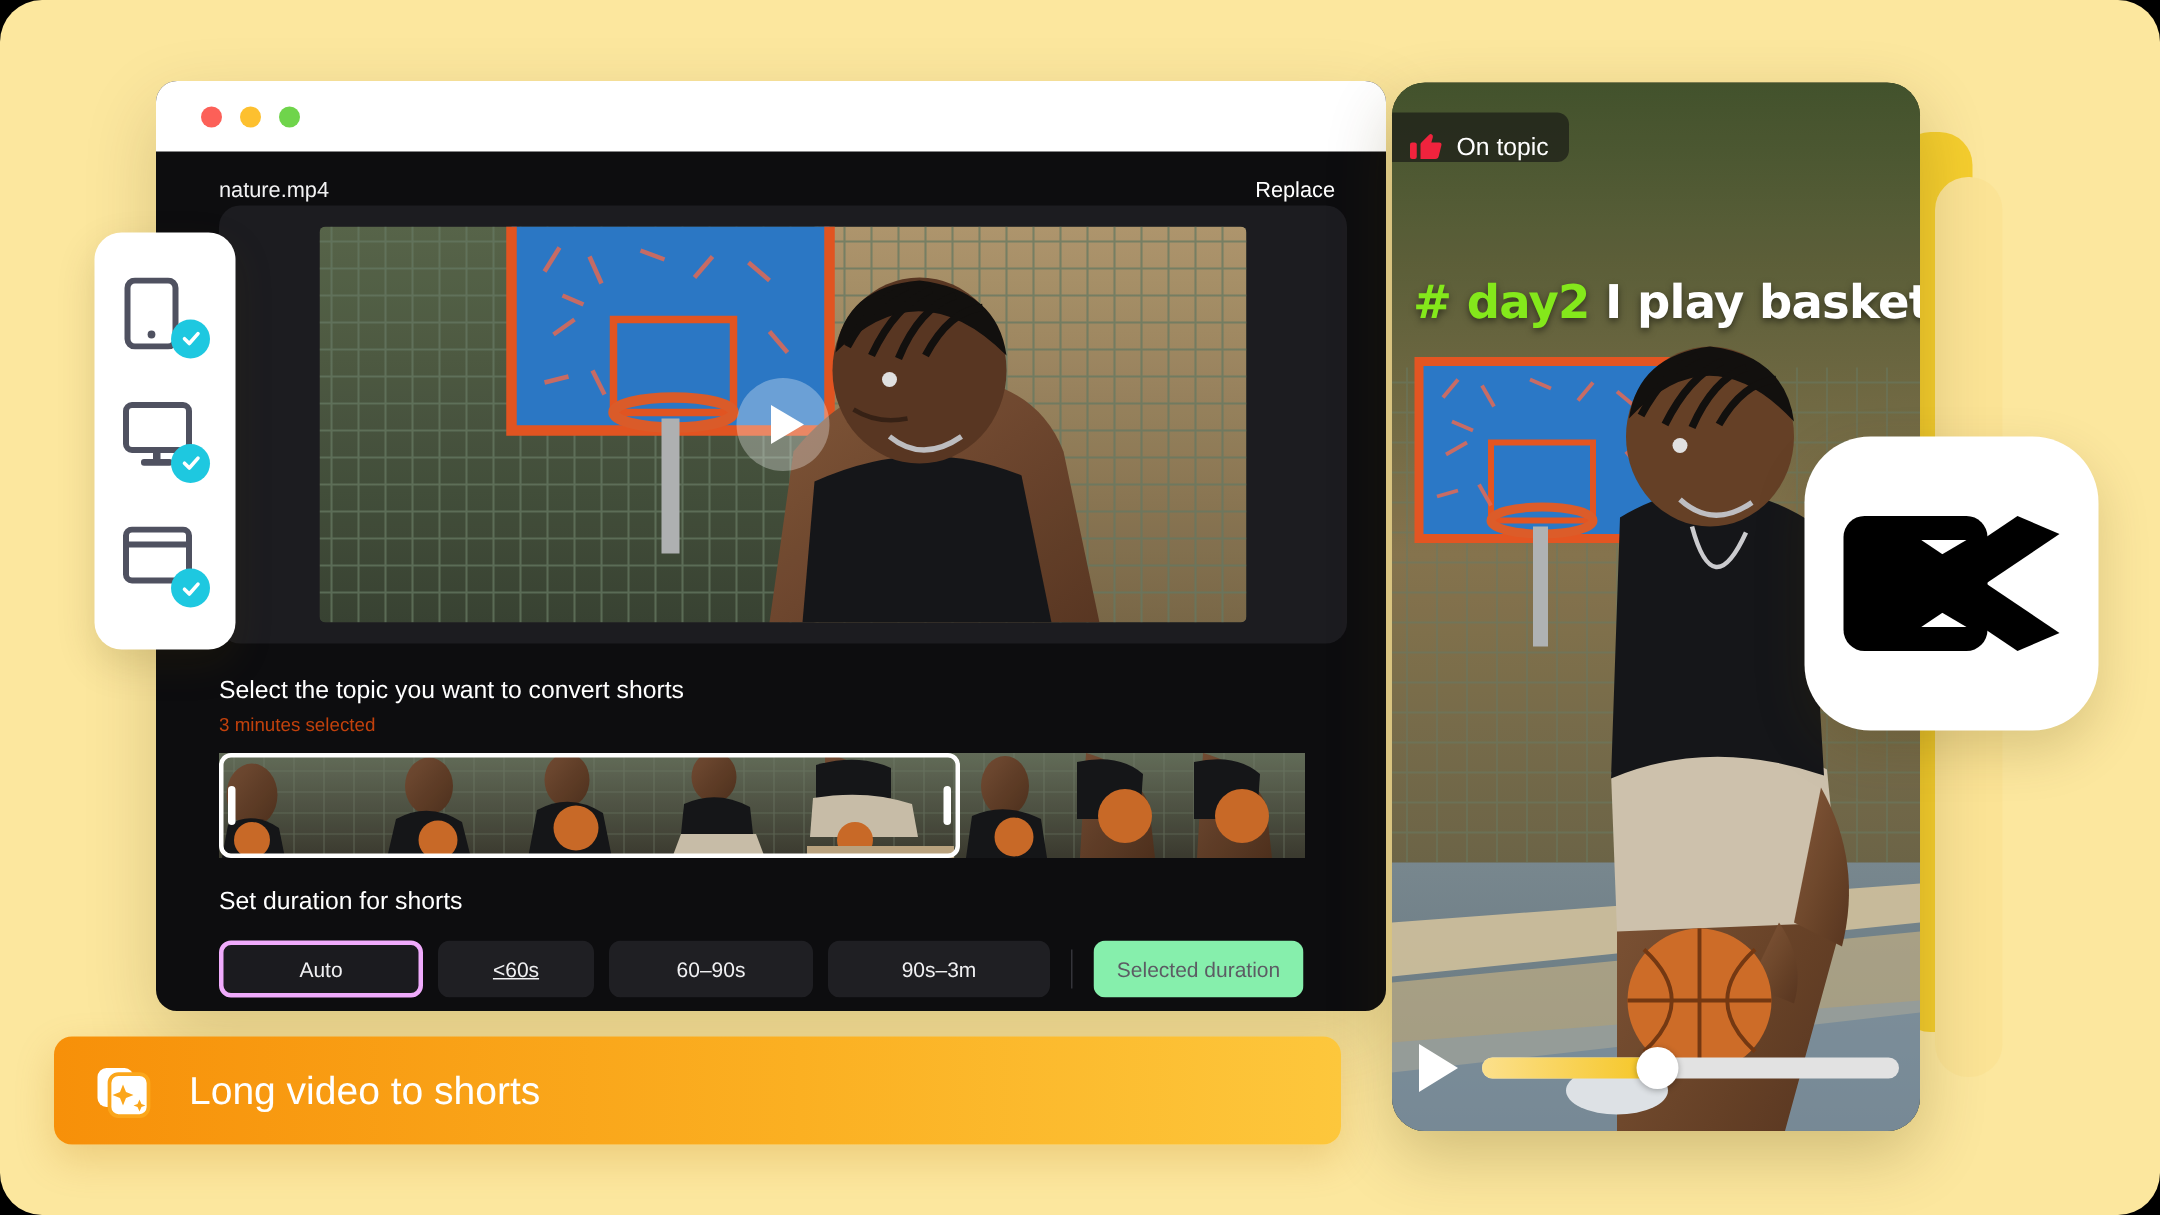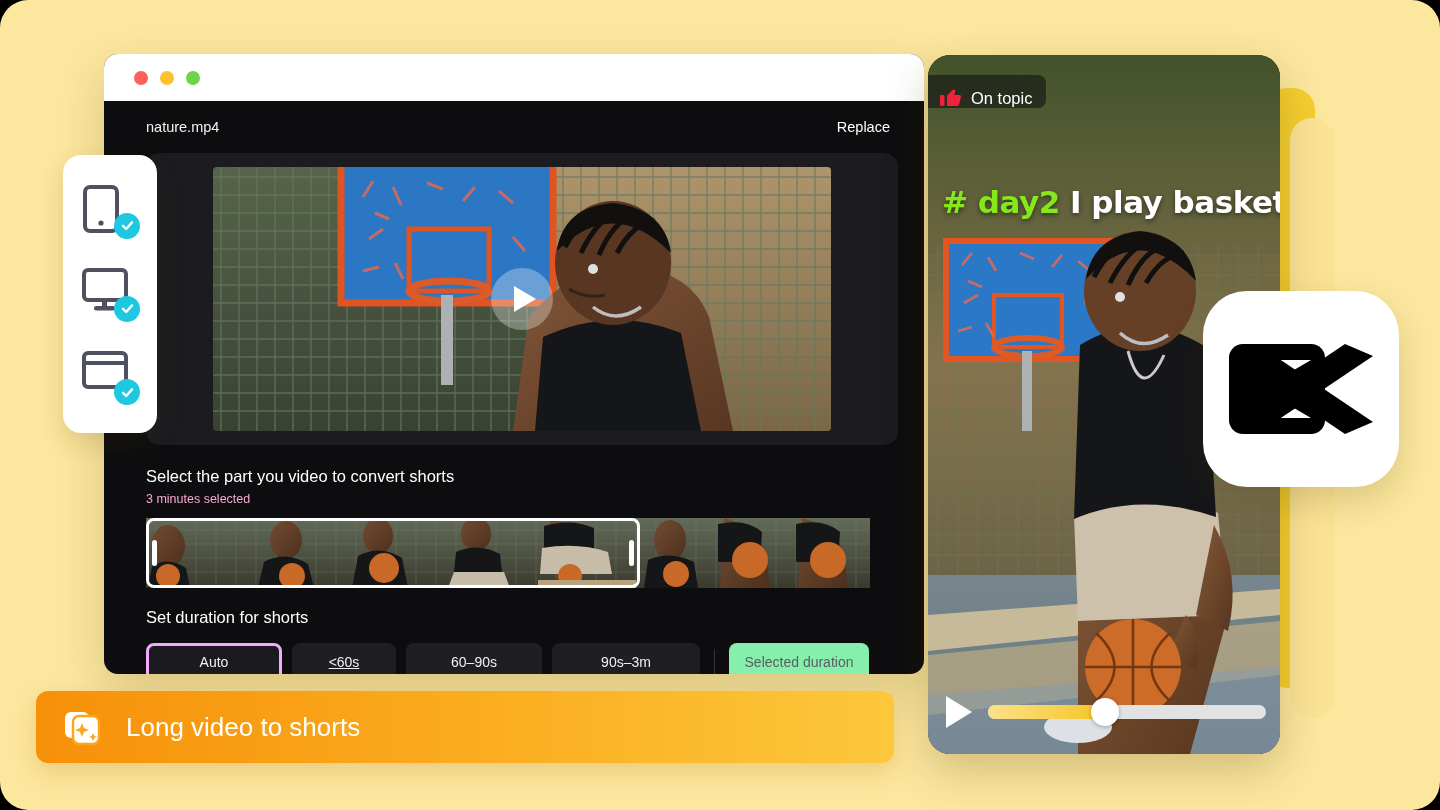--- a/index.html
+++ b/index.html
@@ -36,21 +36,21 @@
     display: flex; align-items: center; padding-left: 30px; gap: 12px;
   }
   .dot { width: 14px; height: 14px; border-radius: 50%; }
   .dot.red { background: #FC6058; }
   .dot.yellow { background: #FDC02F; }
   .dot.green { background: #6FD44B; }
 
   #win-body { padding: 18px 26px 0 42px; position: relative; height: 573px; }
   #file-row {
     display: flex; align-items: flex-end; justify-content: space-between;
-    color: #fff; font-size: 14.5px; padding-right: 8px; margin-bottom: 18px;
+    color: #fff; font-size: 14.5px; padding-right: 8px; margin-bottom: 2px;
   }
   #file-name { color: #F2F2F3; }
   #replace-link { color: #FFFFFF; font-size: 14.5px; cursor: pointer; }
 
   
   #preview-panel {
     background: #1C1C20; border-radius: 14px;
     height: 292px; padding: 14px 16px; position: relative;
   }
   #preview-video {
@@ -69,21 +69,21 @@
   #play-overlay .tri {
     width: 0; height: 0; margin-left: 5px;
     border-left: 22px solid #fff;
     border-top: 13px solid transparent;
     border-bottom: 13px solid transparent;
   }
 
   
   .sec-title { color: #FFFFFF; font-size: 16.5px; }
   #convert-title { margin: 22px 0 6px 0; }
-  #selected-info { color: #f9a8d4; font-size: 12.5px; margin-bottom: 12px; }
+  #selected-info { color: #c2410c; font-size: 12.5px; margin-bottom: 12px; }
   #duration-title { margin: 20px 0 16px 0; }
 
   
   #timeline { position: relative; height: 70px; display: flex; }
   #selection-box {
     position: absolute; left: 0; top: 0; width: 494px; height: 70px;
     border: 3px solid #FFFFFF; border-radius: 8px; box-sizing: border-box;
     pointer-events: none;
   }
   .grip {
@@ -325,21 +325,21 @@
               <path d="M356 122 Q372 132 392 128" stroke="#3a2417" stroke-width="3" fill="none"></path>
             </g>
             <rect width="618" height="264" fill="#000" opacity=".06"></rect>
           </svg>
           <div id="play-overlay">
             <span class="tri"></span>
           </div>
         </div>
       </div>
 
-      <div class="sec-title" id="convert-title">Select the part you video to convert shorts</div>
+      <div class="sec-title" id="convert-title">Select the topic you want to convert shorts</div>
       <div id="selected-info">3 minutes selected</div>
 
       <div id="timeline">
         <svg width="724" height="70" viewBox="0 0 724 70">
           <defs>
             <linearGradient id="fbg" x1="0" y1="0" x2="0" y2="1">
               <stop offset="0" stop-color="#6b7560"></stop>
                 <stop offset="1" stop-color="#403f33"></stop>
             </linearGradient>
             <linearGradient id="fskin" x1="0" y1="0" x2="1" y2="1">

